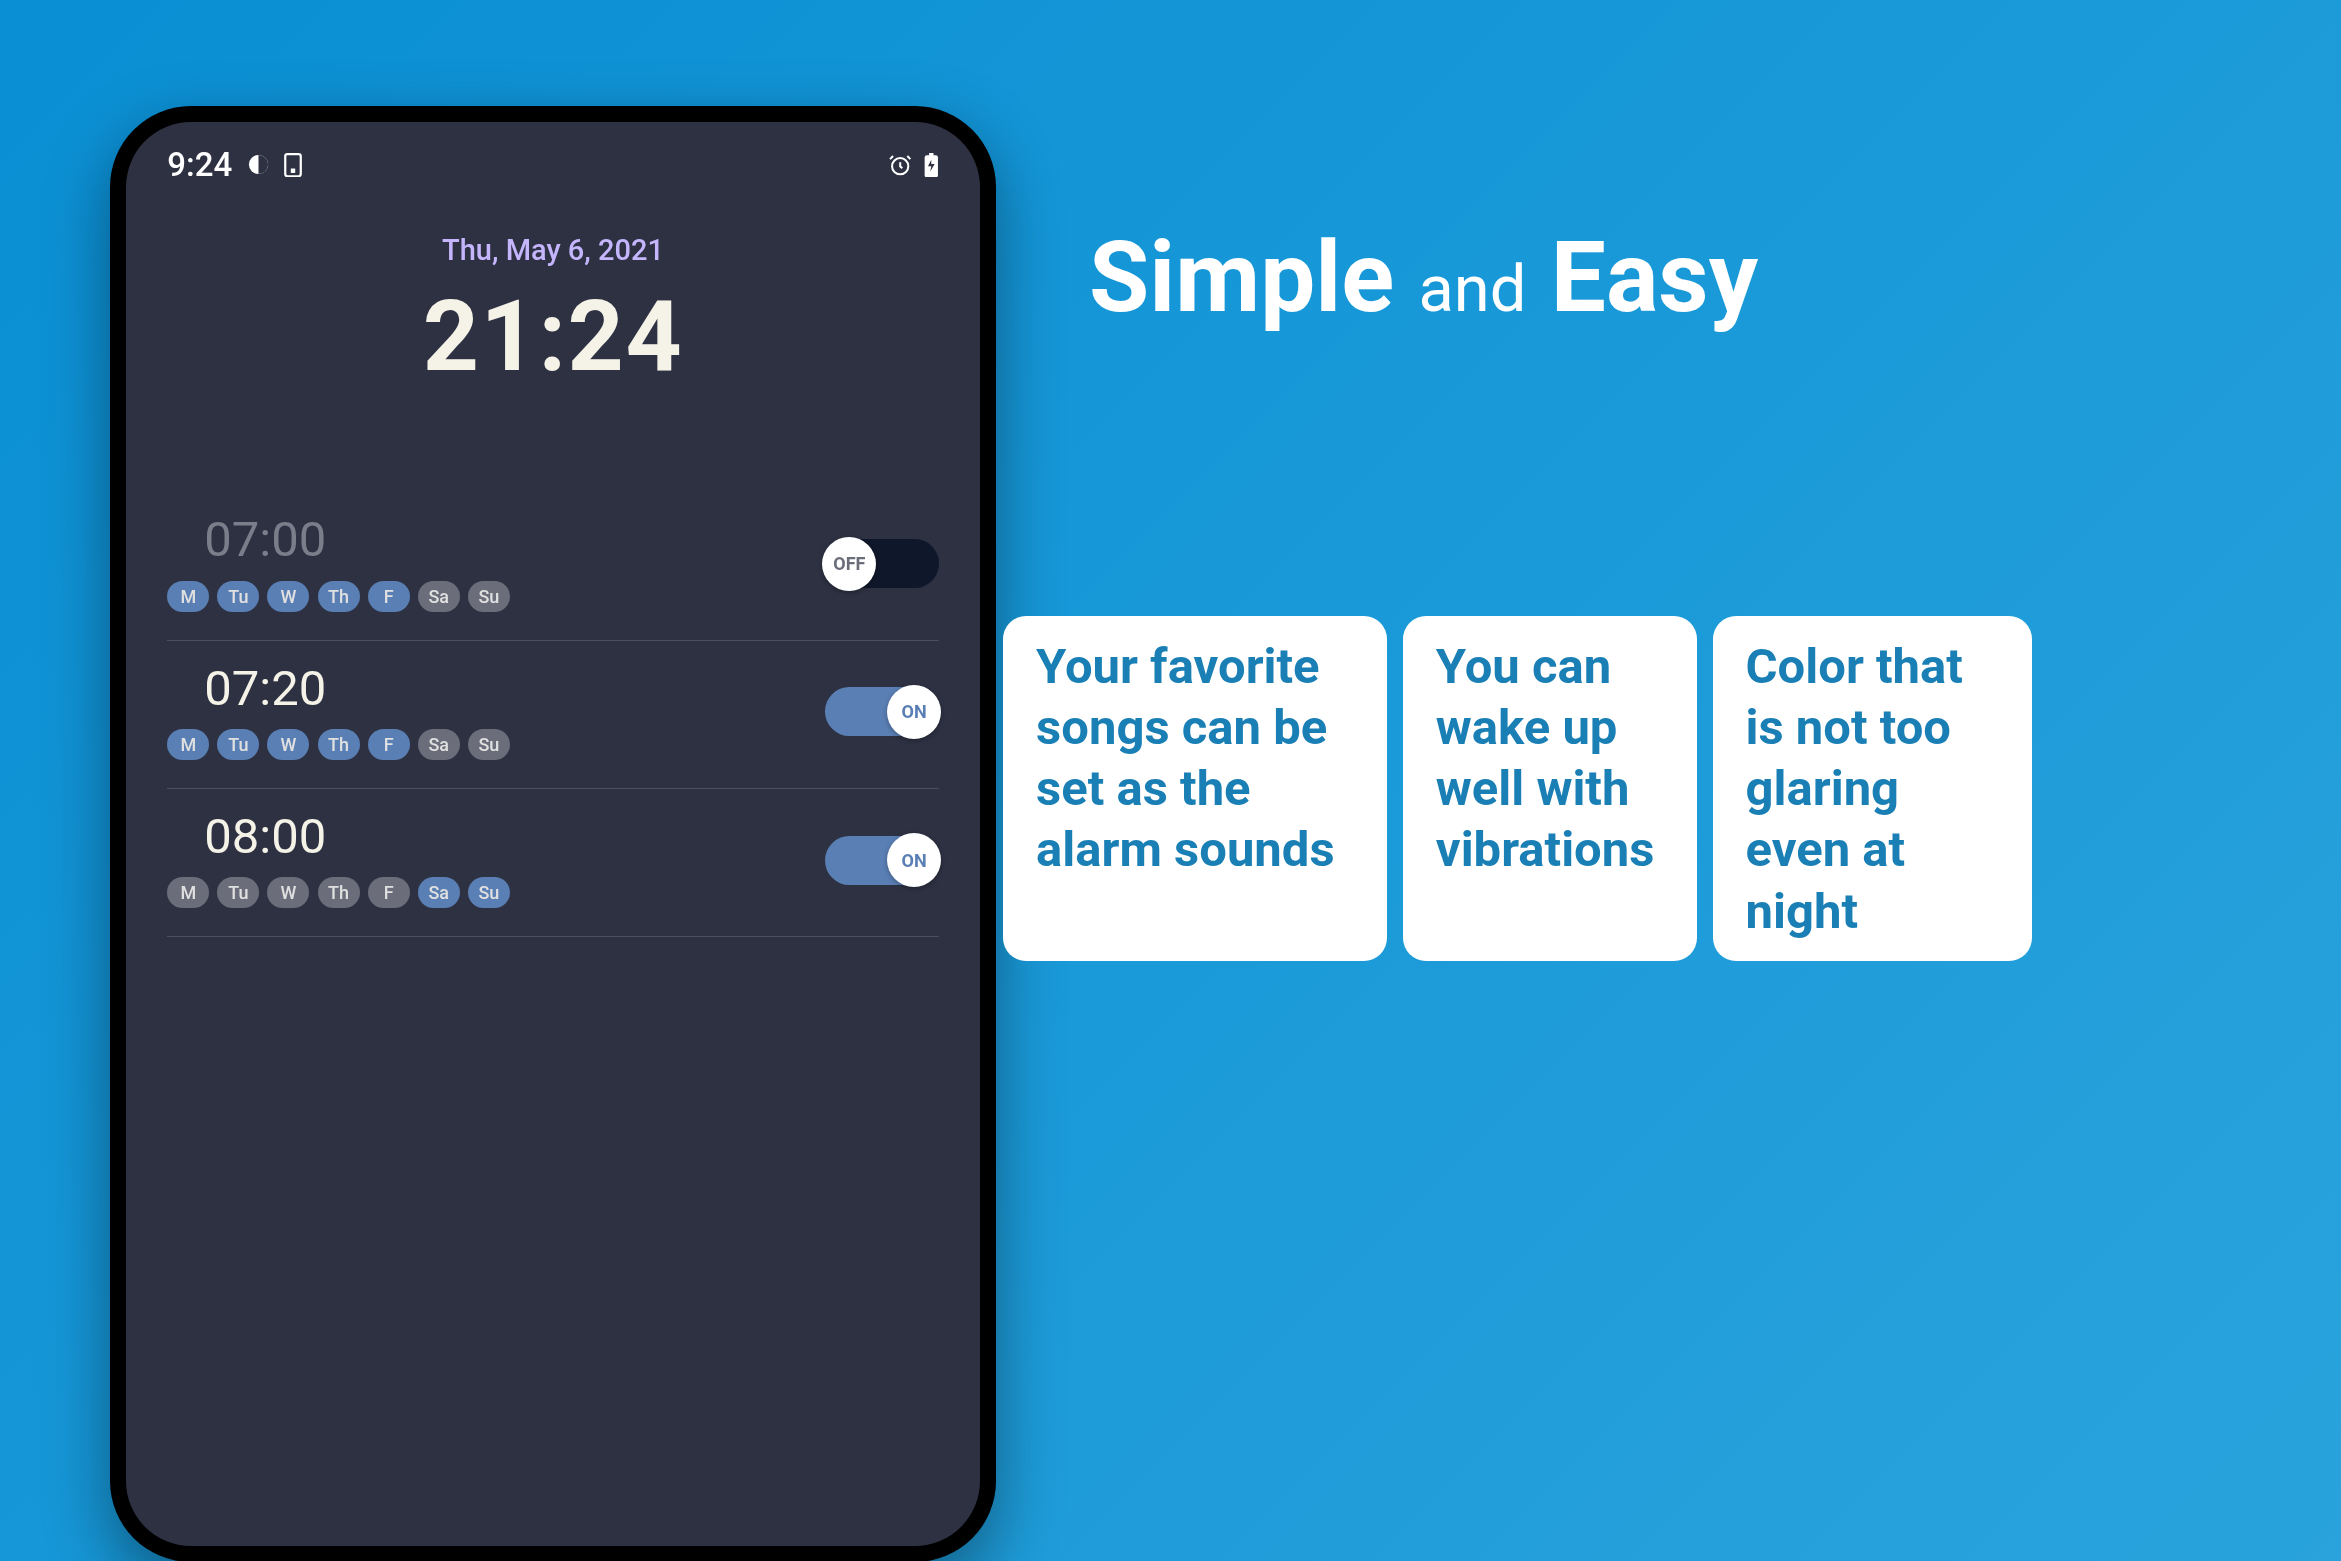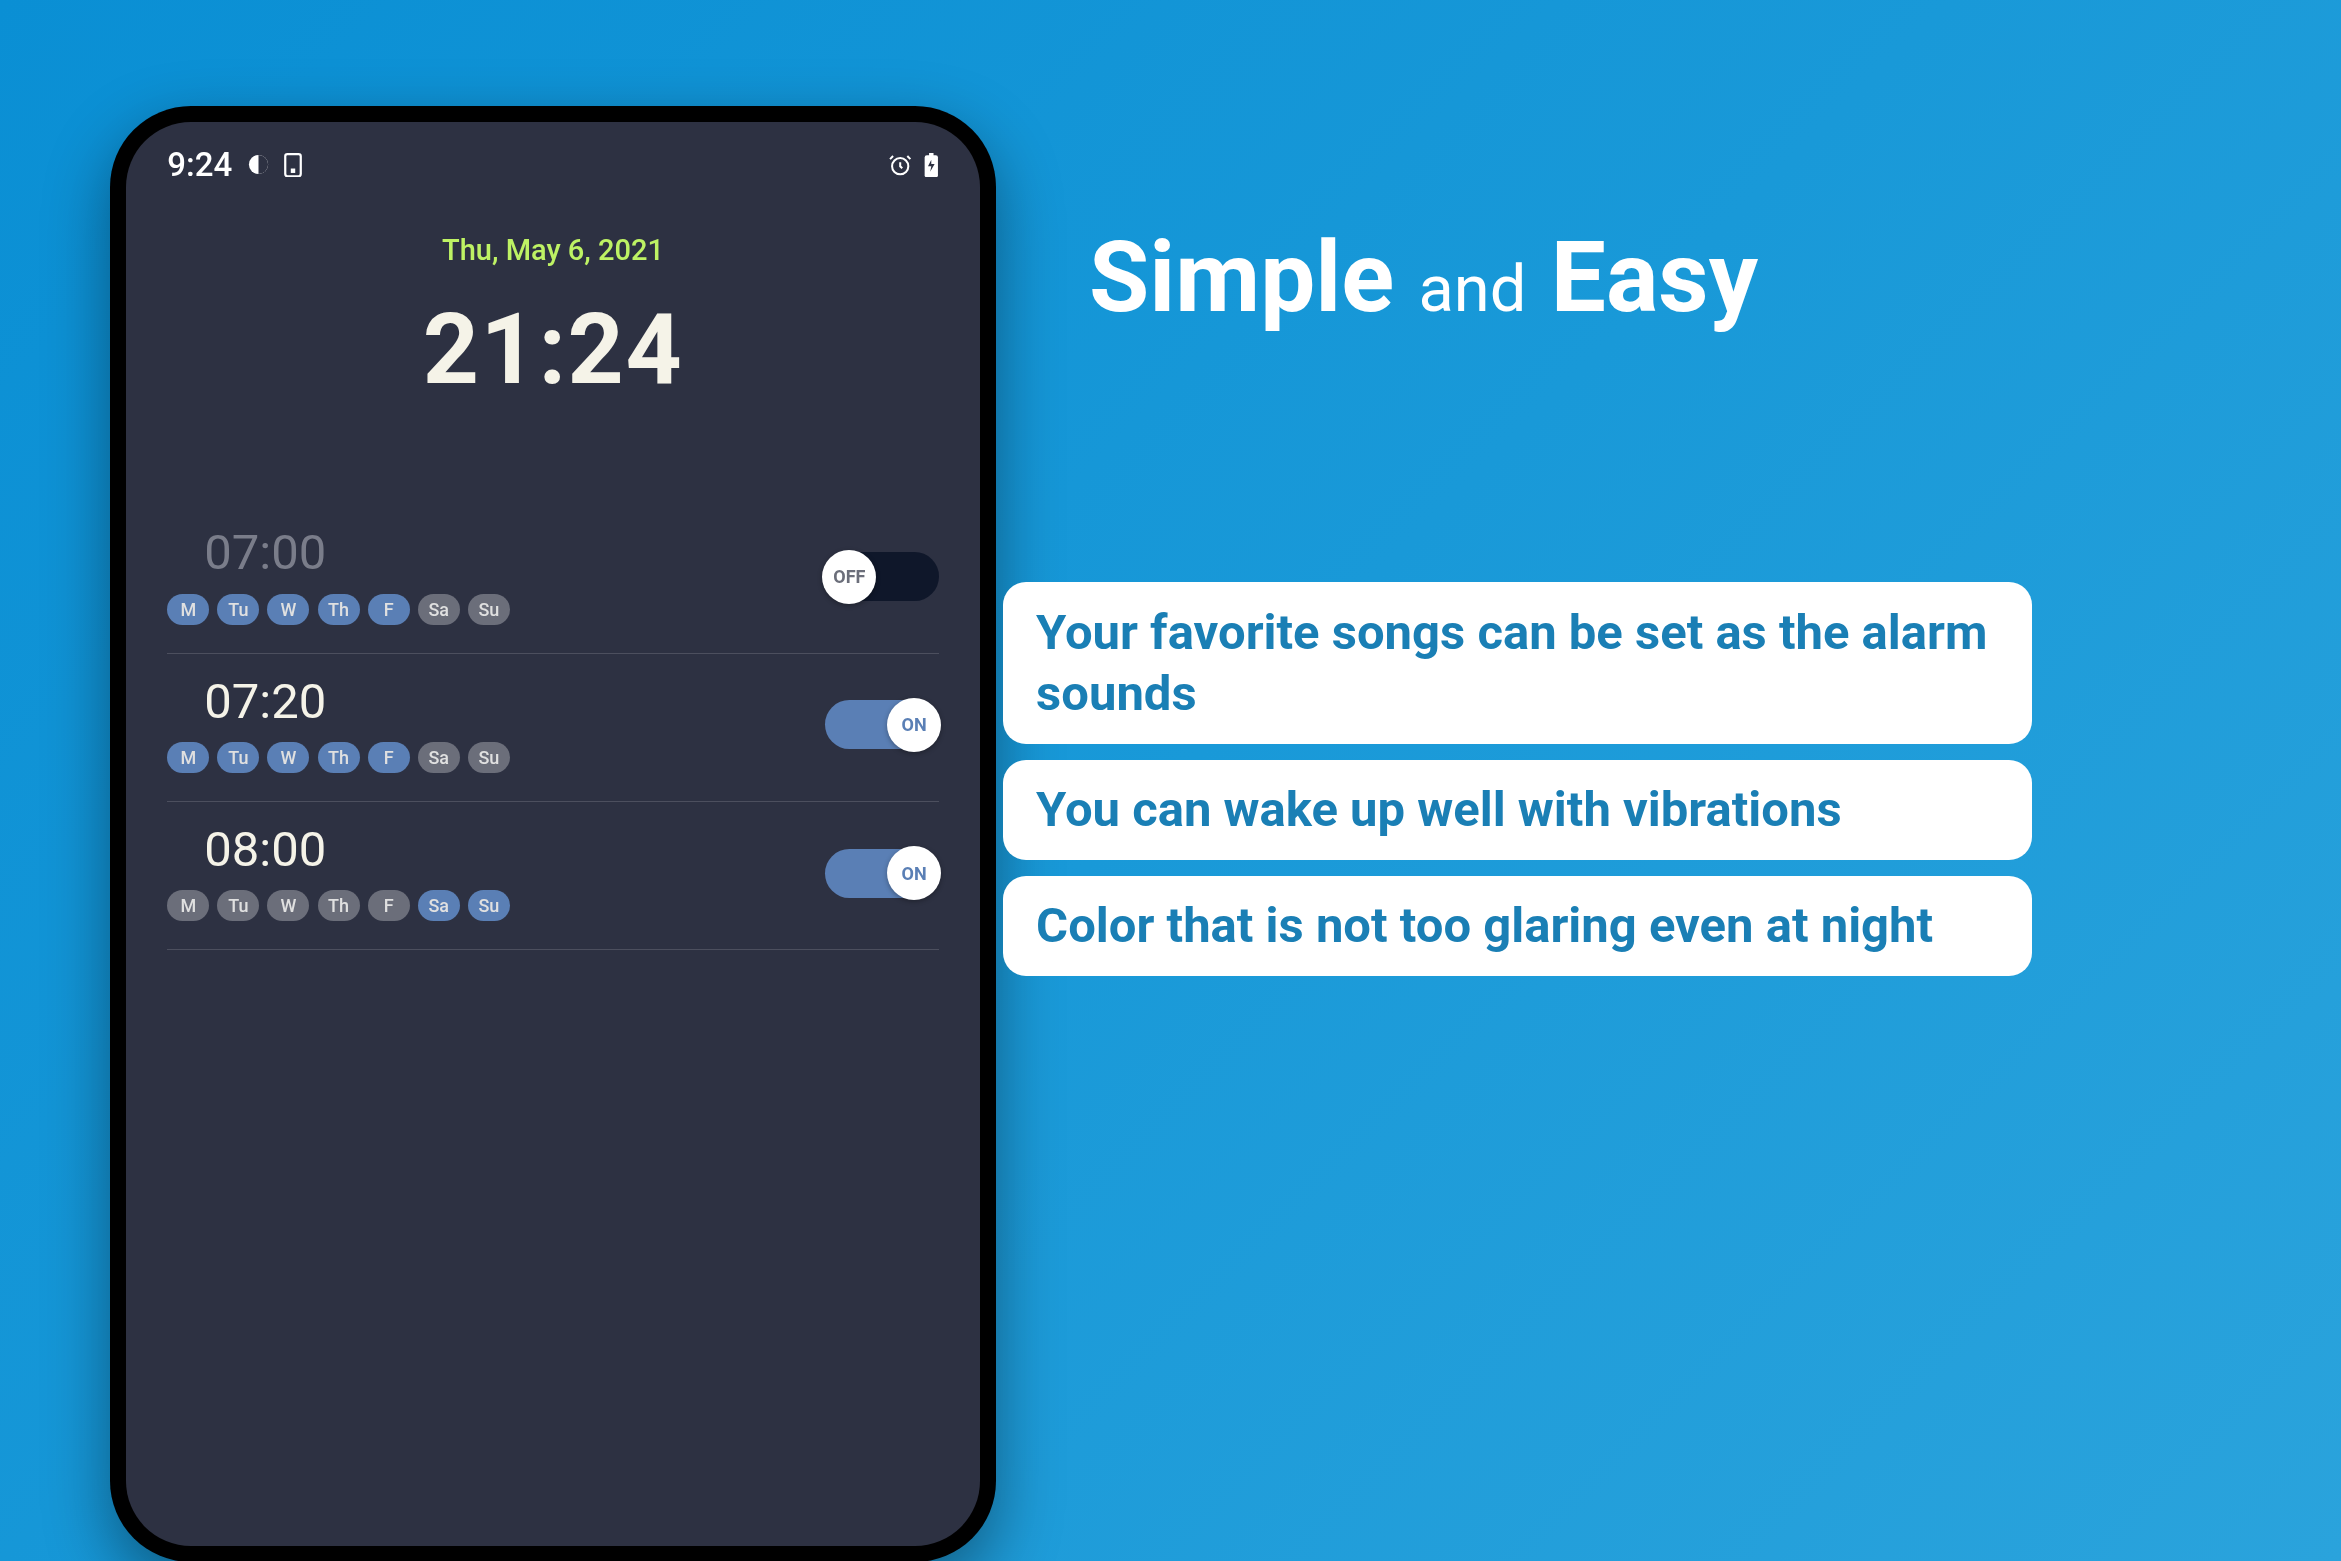--- a/index.html
+++ b/index.html
@@ -65,24 +65,24 @@
       justify-content: center;
     }
 
     
     .clock-header {
       text-align: center;
       padding: 41px 0 98px 0;
     }
 
     .date {
-      color: #bef264;
+      color: #c4b5fd;
       font-size: 29px;
       font-weight: 500;
-      margin-bottom: 25px;
+      margin-bottom: 12px;
     }
 
     .big-time {
       color: #f5f3e8;
       font-size: 98px;
       font-weight: 700;
       letter-spacing: 1.6px;
     }
 
     
@@ -180,25 +180,24 @@
       left: 81px;
       color: #fff;
       font-size: 98px;
       font-weight: 700;
     }
 
     .headline .small { font-size: 65px; font-weight: 400; }
 
     .feature-cards {
       position: absolute;
-      top: 582px;
+      top: 616px;
       left: -4.9px;
       width: 1029px;
       display: flex;
-      flex-direction: column;
       gap: 16px;
     }
 
     .feature-card {
       background: #fff;
       border-radius: 23px;
       padding: 19.5px 33px;
       color: #1a7fb5;
       font-size: 49px;
       font-weight: 700;

